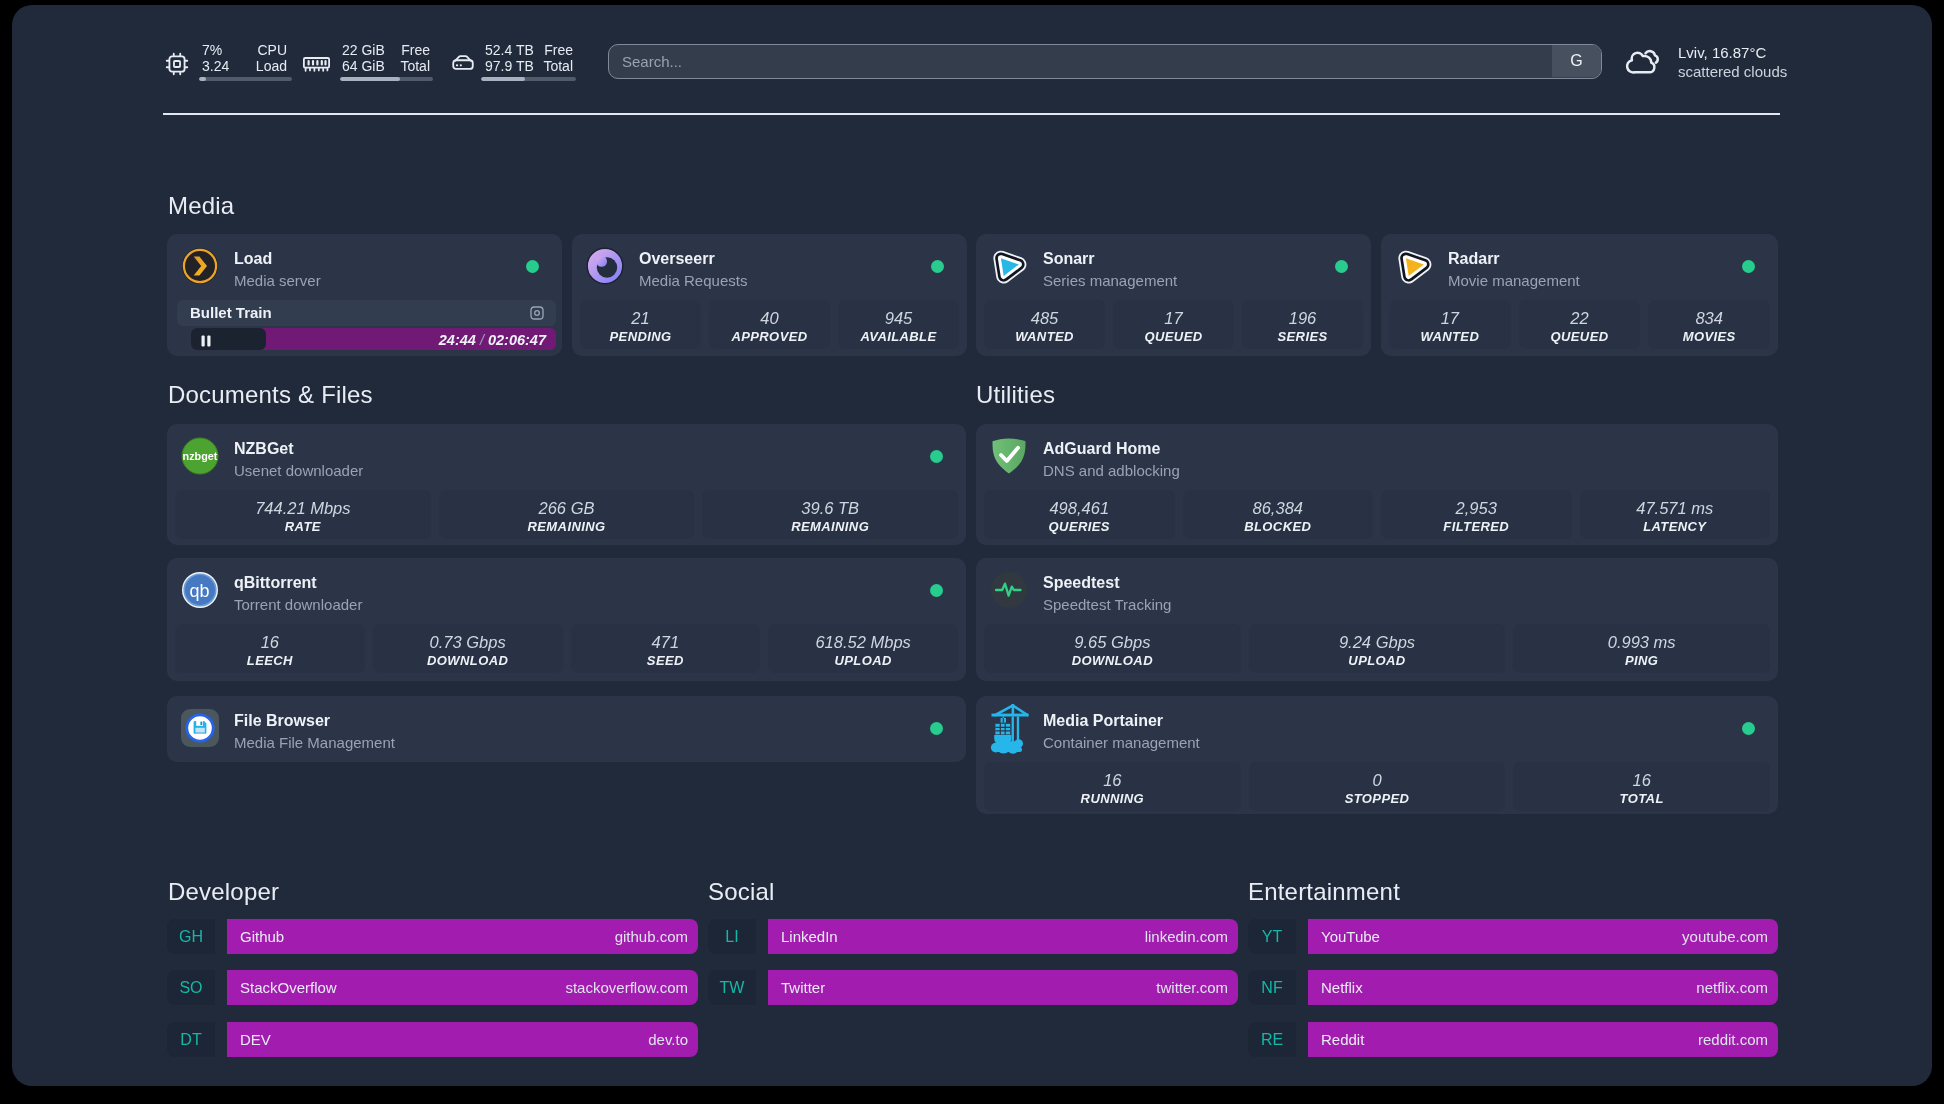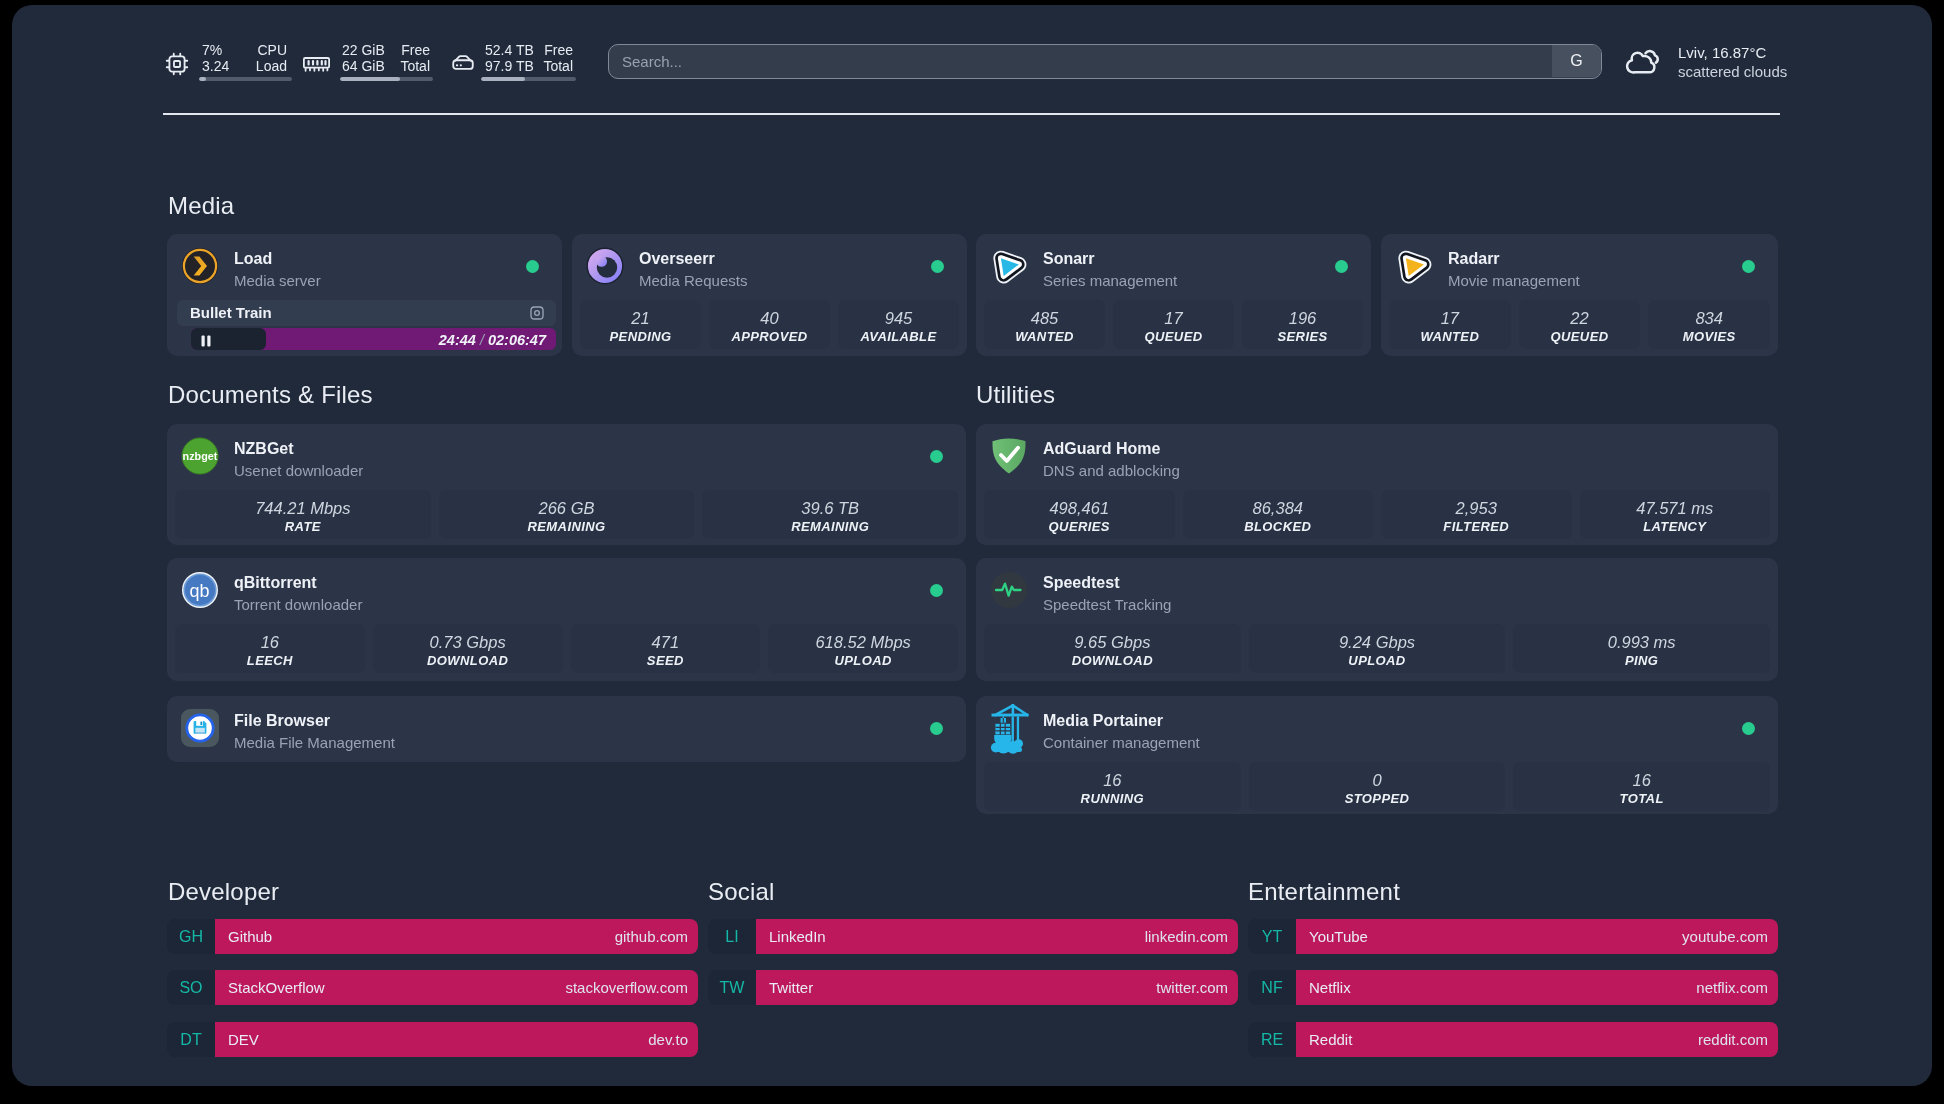--- a/index.html
+++ b/index.html
@@ -44,21 +44,21 @@
   .prow1 { position:absolute; left:10px; top:66px; right:6px; height:26px; background:#323d50; border-radius:6px; }
   .prow1 .t { position:absolute; left:13px; top:4px; font-size:15px; font-weight:600; color:#eef1f6; }
   .prow2 { position:absolute; left:24px; top:94px; right:6px; height:22px; background:#701a75; border-radius:6px;font-style:italic; }
   .pfill { position:absolute; left:0; top:0; width:75px; height:22px; background:#1b2331; border-radius:6px; }
   .ptime { position:absolute; right:10px; top:4px; font-size:14.5px; font-weight:700; color:#f0f3f7; }
 
   
   .bm { position:absolute; height:35px; }
   .bm .ab { position:absolute; left:0; top:0; width:48px; height:35px; background:#1d2636;
     border-radius:8px 0 0 8px; color:#14b8a6; font-size:16px; font-weight:500; text-align:center; line-height:35px; }
-  .bm .nm { position:absolute; left:48px; right:0; top:0; height:35px; background:#be185d; border-radius:0 8px 8px 0; }
+  .bm .nm { position:absolute; left:60px; right:0; top:0; height:35px; background:#a21caf; border-radius:0 8px 8px 0; }
   .bm .nm .n { position:absolute; left:13px; top:9px; font-size:15px; color:#e9edf3; }
   .bm .nm .d { position:absolute; right:10px; top:9px; font-size:15px; color:#dfe4ec; }
 </style>
 </head>
 <body>
 <div class="page">
 
   <div class="abs" id="cpu-icon" style="left:152px; top:46px;">
     <svg width="26" height="26" viewBox="0 0 24 24" fill="none" stroke="#e7ebf2" stroke-width="1.7" stroke-linecap="round">
       <rect x="5" y="5" width="14" height="14" rx="2.5"></rect>

